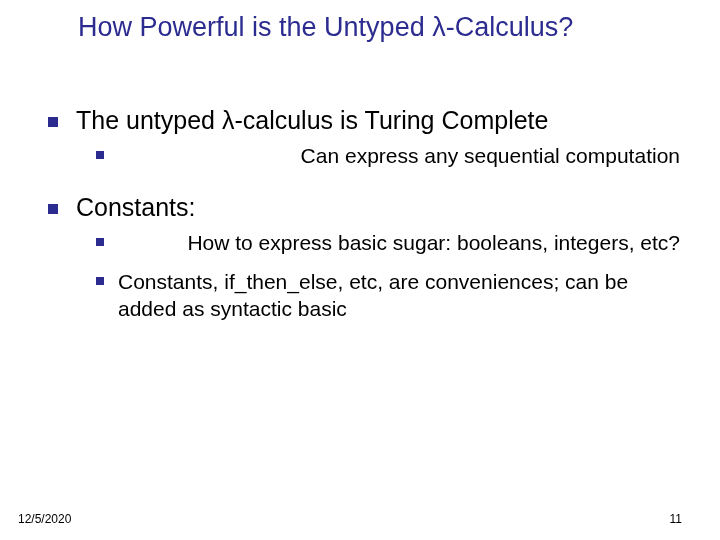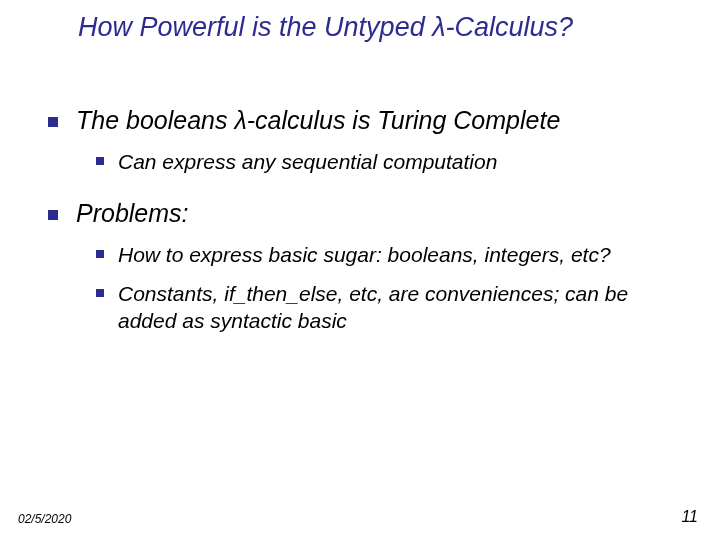--- a/index.html
+++ b/index.html
@@ -11,21 +11,20 @@
     font-family: Verdana, Arial, sans-serif;
     color: #000;
     overflow: hidden;
     position: relative;
   }
   .slide {
     width: 720px;
     height: 540px;
     position: relative;
     box-sizing: border-box;
-    font-style: italic;
   }
   .title {
     position: absolute;
     top: 12px;
     left: 78px;
     right: 20px;
     font-size: 27px;
     color: #2c2c90;
     font-weight: 400;
   }
@@ -59,22 +58,22 @@
   }
   .lvl1 .sq {
     margin-top: 12px;
   }
   .lvl1 .text {
     font-size: 25px;
     line-height: 1.25;
   }
   .lvl2 {
     margin-left: 48px;
-    margin-top: 12px;
     margin-bottom: 12px;
+    justify-content: space-between;
   }
   .lvl2 .sq-small {
     margin-top: 9px;
   }
   .lvl2 .text {
     font-size: 21px;
     line-height: 1.3;
   }
   .spacer {
     height: 10px;
@@ -82,60 +81,60 @@
   .footer-date {
     position: absolute;
     bottom: 14px;
     left: 18px;
     font-size: 12px;
     color: #000;
   }
   .footer-num {
     position: absolute;
     bottom: 14px;
-    right: 22px;
-    font-size: 16px;
+    right: 38px;
+    font-size: 12px;
     color: #000;
   }
 </style>
 </head>
 <body>
 
 <div class="slide">
 
   <div class="title">How Powerful is the Untyped λ-Calculus?</div>
 
   <div class="body">
 
     <div class="bullet-row lvl1">
       <div class="sq"></div>
-      <div class="text">The booleans λ-calculus is Turing Complete</div>
+      <div class="text">The untyped λ-calculus is Turing Complete</div>
     </div>
 
     <div class="bullet-row lvl2">
       <div class="sq-small"></div>
       <div class="text">Can express any sequential computation</div>
     </div>
 
     <div class="spacer"></div>
 
     <div class="bullet-row lvl1">
       <div class="sq"></div>
-      <div class="text">Problems:</div>
+      <div class="text">Constants:</div>
     </div>
 
     <div class="bullet-row lvl2">
       <div class="sq-small"></div>
       <div class="text">How to express basic sugar: booleans, integers, etc?</div>
     </div>
 
 
     <div class="bullet-row lvl2">
       <div class="sq-small"></div>
       <div class="text">Constants, if_then_else, etc, are conveniences; can be added as syntactic basic</div>
     </div>
 
   </div>
 
-  <div class="footer-date">02/5/2020</div>
+  <div class="footer-date">12/5/2020</div>
   <div class="footer-num">11</div>
 
 </div>
 
 </body></html>

